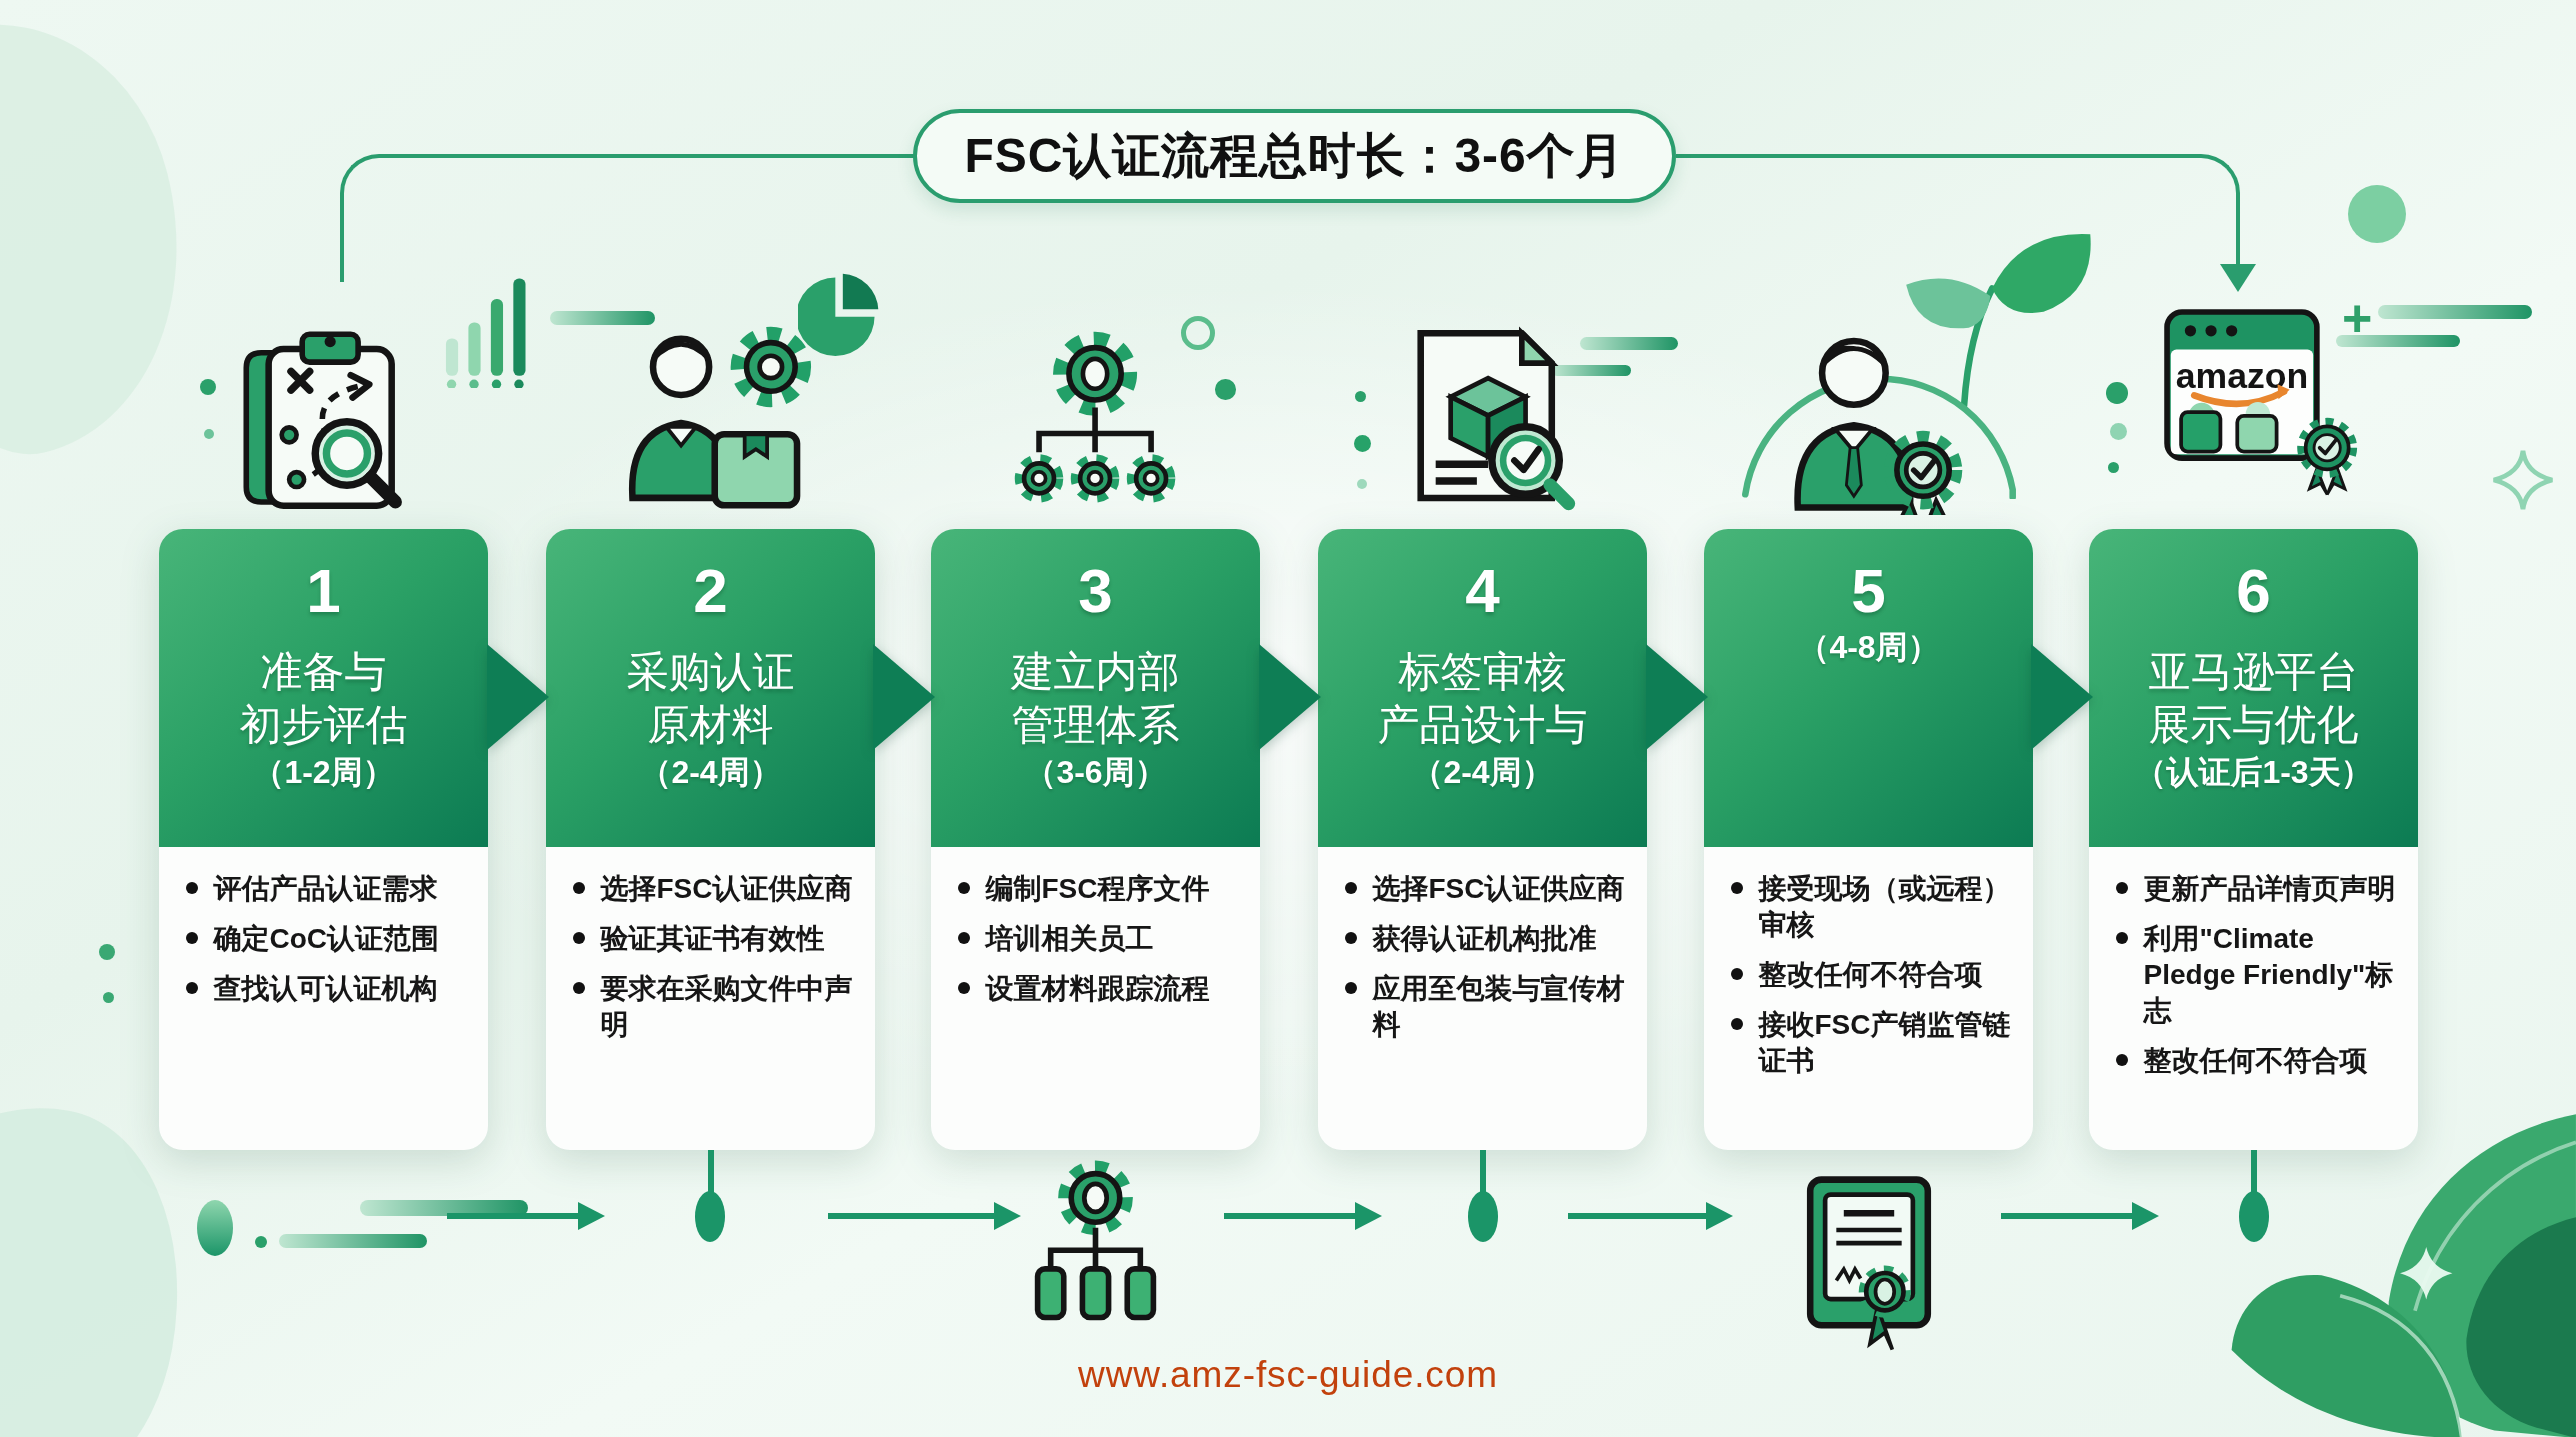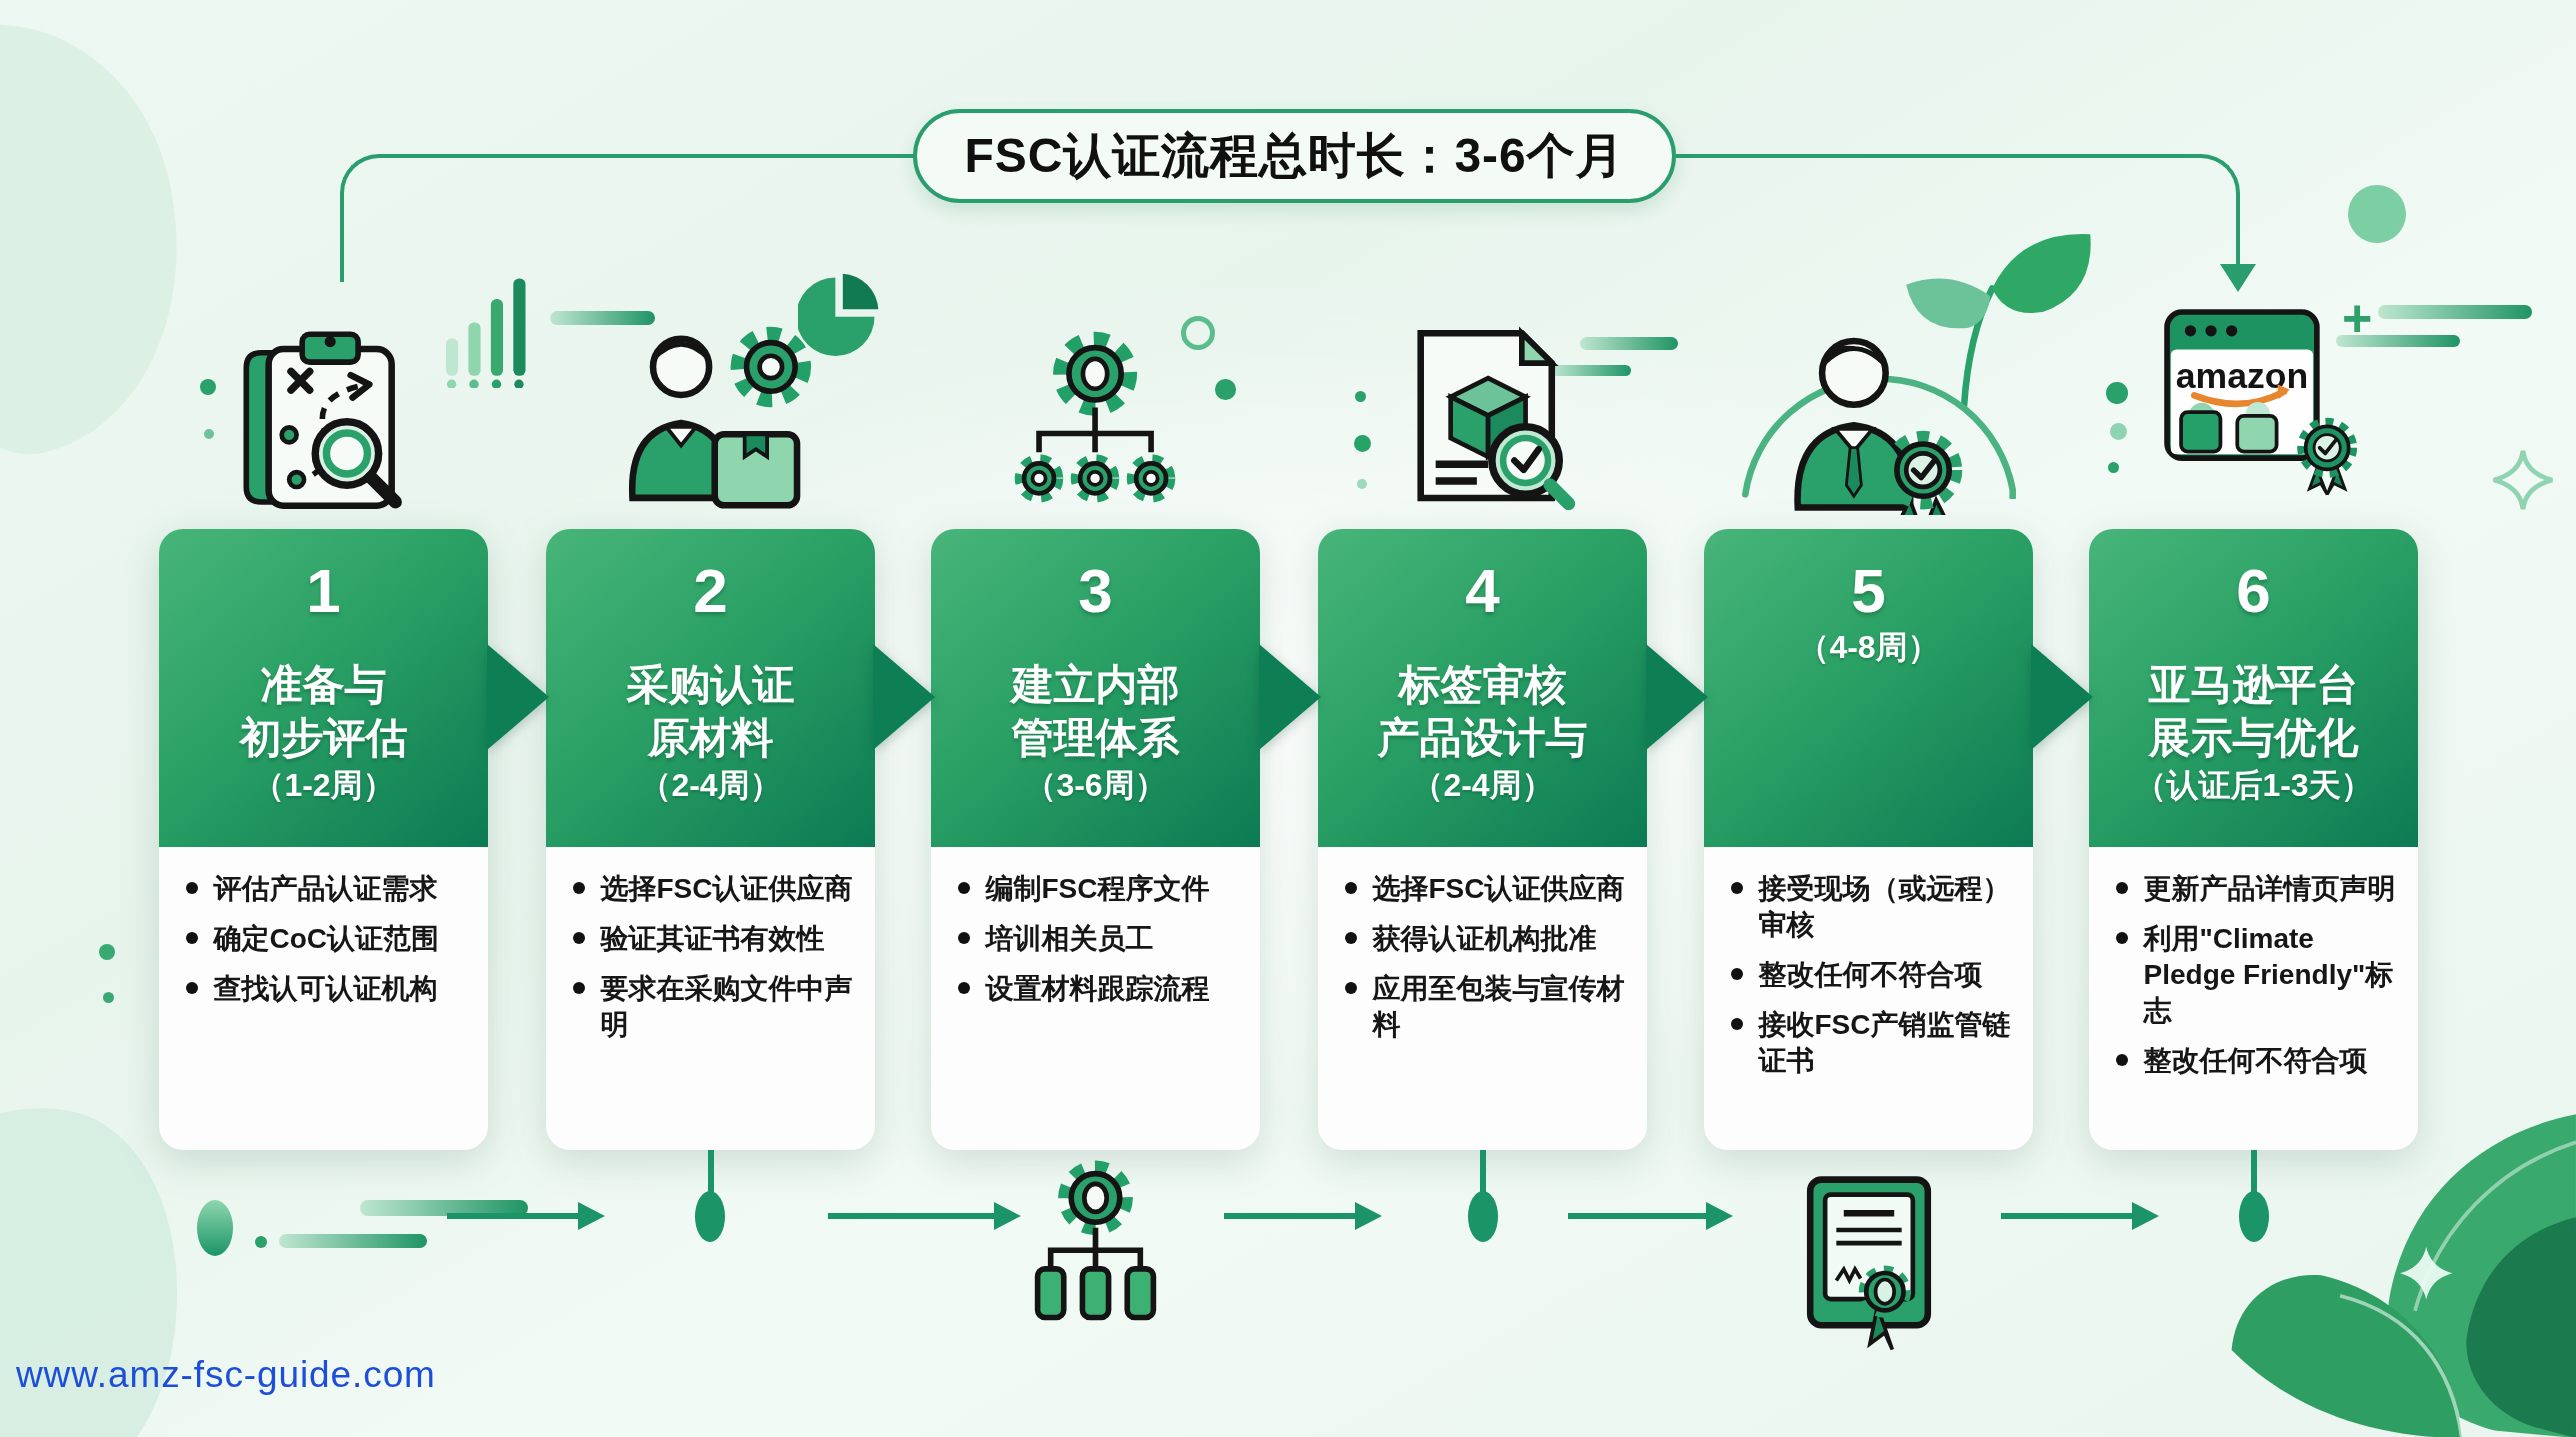--- a/index.html
+++ b/index.html
@@ -27,37 +27,37 @@
     border-left:4.7px solid #2a9d6e;border-top:4.7px solid #2a9d6e;border-top-left-radius:39px;}
   .conn-right{position:absolute;left:1676px;top:154px;width:560px;height:112px;
     border-right:4.7px solid #2a9d6e;border-top:4.7px solid #2a9d6e;border-top-right-radius:39px;}
   .conn-right-head{position:absolute;left:2220px;top:264px;width:0;height:0;
     border-left:18px solid transparent;border-right:18px solid transparent;border-top:28px solid #2a9d6e;}
   
   .card{position:absolute;top:529px;width:329px;height:622px;filter:drop-shadow(0 11.2px 19px rgba(20,80,50,.16));}
   .card-header{height:318px;border-radius:24px 24px 0 0;color:#fff;text-align:center;
     background:linear-gradient(140deg,#48b579 0%,#2aa065 45%,#0c7b53 100%);}
   .card-num{font-size:62px;font-weight:700;padding-top:26px;text-shadow:0 2.8px 3.7px rgba(0,60,30,.3);}
-  .card-title{font-size:42px;font-weight:700;line-height:53px;margin-top:32px;text-shadow:0 2.8px 3.7px rgba(0,60,30,.3);}
+  .card-title{font-size:42px;font-weight:400;line-height:53px;margin-top:19px;text-shadow:0 2.8px 3.7px rgba(0,60,30,.3);}
   .card-dur{font-size:32px;font-weight:600;text-shadow:0 1.9px 2.8px rgba(0,60,30,.3);}
   .card-body{height:303px;background:#fcfdfc;border-radius:0 0 24px 24px;box-sizing:border-box;padding:24px 17px 0 22.5px;}
   .card-body ul{list-style:none;margin:0;padding:0;}
   .card-body li{position:relative;padding-left:32px;font-size:28px;font-weight:700;color:#161616;line-height:36px;margin-bottom:14px;}
   .card-body li::before{content:"";position:absolute;left:4.7px;top:11.2px;width:12px;height:12px;border-radius:50%;background:#111;}
   .chev{position:absolute;top:644px;width:0;height:0;border-top:53px solid transparent;border-bottom:53px solid transparent;
     border-left:62px solid #0e7e55;filter:drop-shadow(0 3.7px 5.6px rgba(0,60,40,.25));}
   
   .harrow{position:absolute;height:5.6px;background:#1b9568;top:1213px;}
   .harrow::after{content:"";position:absolute;right:-25px;top:-11.2px;width:0;height:0;
     border-left:27px solid #1b9568;border-top:14px solid transparent;border-bottom:14px solid transparent;}
   .vline{position:absolute;width:5.6px;background:#1b9568;top:1150px;height:45px;}
   .edot{position:absolute;width:30px;height:51px;border-radius:50%;background:#1b9568;top:1191px;}
   .icon{position:absolute;}
-  .footer-url{position:absolute;left:0;right:0;top:1354px;
-    font-size:37px;color:#1d4ed8;letter-spacing:0.9px;padding-left:16px;}
+  .footer-url{position:absolute;left:0;right:0;top:1354px;text-align:center;
+    font-size:37px;color:#c2410c;letter-spacing:0.9px;}
   .ring{position:absolute;border:5.6px solid #5bbd8c;border-radius:50%;background:transparent;}
 </style>
 </head>
 <body>
 
 <div class="glow"></div>
 <div class="blob tl"></div>
 <div class="blob bl"></div>
 
 <div class="conn-left"></div>

